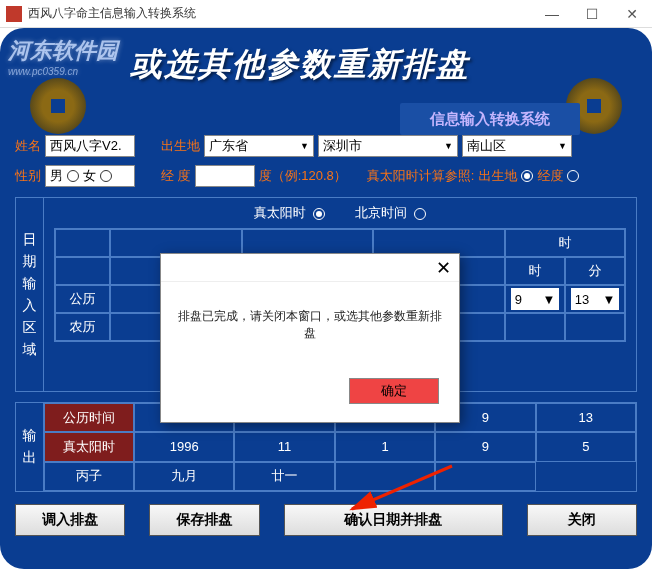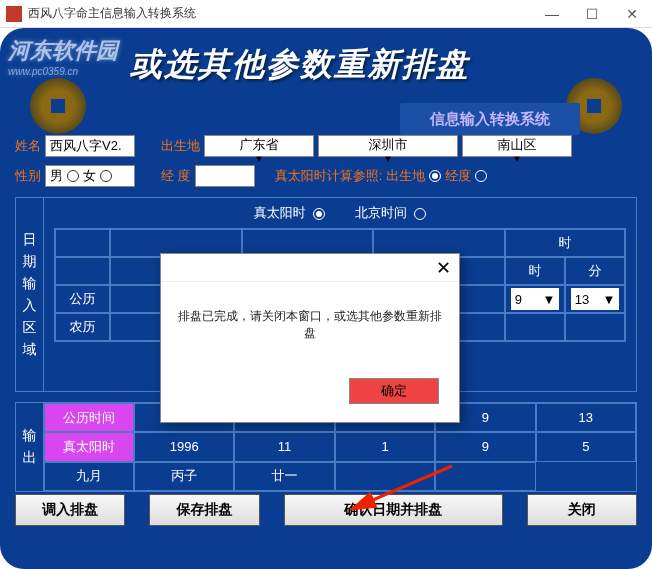--- a/index.html
+++ b/index.html
@@ -14,40 +14,40 @@
 .wm small { display: block; font-size: 10px; font-weight: normal; opacity: .8; }
 .header { height: 105px; position: relative; }
 .title { position: absolute; top: 15px; left: 130px; font-size: 32px; color: #fff; font-family: KaiTi, STKaiti, serif; font-weight: bold; text-shadow: 2px 2px 3px rgba(0,0,0,.5); letter-spacing: 2px; font-style: italic; }
 .coin { position: absolute; width: 56px; height: 56px; border-radius: 50%; background: radial-gradient(circle, #8b6914 40%, #5a4a1a 70%, #3a2f10); top: 50px; }
 .coin::after { content: ""; position: absolute; width: 14px; height: 14px; background: #0a3d91; top: 21px; left: 21px; }
 .coin.l { left: 30px; } .coin.r { right: 30px; }
 .subbtn { position: absolute; top: 75px; left: 400px; width: 180px; height: 32px; background: #1a4fa5; color: #c4b5fd; display: flex; align-items: center; justify-content: center; font-size: 15px; border-radius: 2px; font-weight: bold; }
 .row1 { display: flex; align-items: center; padding: 2px 15px; gap: 4px; font-size: 13px; }
 .lbl { color: #f97316; font-size: 13px; }
 .input-name { width: 90px; height: 22px; font-size: 13px; padding: 0 4px; background: #fff; border: 1px solid #888; }
-.combo { height: 22px; background: #fff; border: 1px solid #888; display: flex; align-items: center; justify-content: space-between; padding: 0 4px; font-size: 13px; flex-direction: column; }
+.combo { height: 22px; background: #fff; border: 1px solid #888; display: flex; align-items: center; justify-content: space-between; padding: 0 4px; font-size: 13px; }
 .combo .arr { font-size: 9px; }
 .radio { width: 12px; height: 12px; border-radius: 50%; border: 1px solid #fff; display: inline-block; vertical-align: middle; position: relative; }
 .radio.on::after { content: ""; position: absolute; width: 6px; height: 6px; background: #fff; border-radius: 50%; top: 2px; left: 2px; }
 .mainbox { margin: 8px 15px 0; border: 1px solid #4a7cc5; display: flex; height: 195px; }
 .sidelbl { width: 28px; background: #0a3d91; color: #fff; display: flex; flex-direction: column; align-items: center; justify-content: center; font-size: 14px; border-right: 1px solid #4a7cc5; }
 .sidelbl span { margin: 2px 0; }
 .datearea { flex: 1; position: relative; padding: 6px 10px; }
 .timerow { display: flex; align-items: center; justify-content: center; gap: 30px; color: #fff; font-size: 13px; margin-bottom: 6px; }
 .tbl { display: grid; grid-template-columns: 55px 1fr 1fr 1fr 60px 60px; border: 1px solid #4a7cc5; }
 .tbl > div { border: 1px solid #4a7cc5; color: #fff; font-size: 13px; text-align: center; padding: 4px 2px; height: 28px; display: flex; align-items: center; justify-content: center; }
 .tbl .hdr2 { grid-column: 5 / 7; }
 .cbx { width: 90%; height: 22px; background: #fff; color: #000; display: flex; align-items: center; justify-content: space-between; padding: 0 4px; font-size: 13px; }
 .emptycell { background: #0a3d91; }
 .radrow { display: flex; align-items: center; justify-content: center; gap: 50px; color: #fff; margin-top: 4px; }
 .outbox { margin: 10px 15px 0; border: 1px solid #4a7cc5; display: flex; height: 90px; }
 .outtbl { flex: 1; display: grid; grid-template-columns: 90px 1fr 1fr 1fr 1fr 1fr; }
 .outtbl > div { border: 1px solid #4a7cc5; color: #fff; font-size: 13px; text-align: center; display: flex; align-items: center; justify-content: center; }
-.outtbl .lh { background: #d946ef; }
-.btnbar { display: flex; gap: 24px; padding: 2px 15px; }
+.outtbl .lh { background: #7f1d1d; }
+.btnbar { display: flex; gap: 24px; padding: 12px 15px; }
 .btnbar button { flex: 1; height: 32px; background: linear-gradient(#f8f8f8,#ddd); border: 1px solid #555; font-size: 14px; font-weight: bold; }
 .btnbar button.wide { flex: 2; }
 .dialog { position: absolute; top: 225px; left: 160px; width: 300px; height: 170px; background: #fff; border: 1px solid #888; box-shadow: 3px 3px 12px rgba(0,0,0,.4); z-index: 100; }
 .dlg-hdr { height: 28px; display: flex; justify-content: flex-end; align-items: center; padding: 0 8px; border-bottom: 1px solid #eee; }
 .dlg-x { font-size: 18px; cursor: pointer; }
 .dlg-body { padding: 26px 16px; font-size: 12px; color: #222; text-align: center; }
 .dlg-ft { display: flex; justify-content: flex-end; padding: 10px 20px; }
 .dlg-ft button { width: 90px; height: 26px; border: 1px solid #888; background: #ef4444; font-size: 13px; }
 .arrow { position: absolute; bottom: 55px; right: 190px; z-index: 50; pointer-events: none; }
 </style>
@@ -99,20 +99,21 @@
     <span class="lbl">性别</span>
     <div style="width:90px;background:#fff;height:22px;border:1px solid #888;display:flex;align-items:center;gap:4px;padding:0 4px;font-size:13px">
       <span>男</span>
         <span class="radio on" style="border-color:#333"></span>
       <span>女</span>
         <span class="radio" style="border-color:#333"></span>
     </div>
     <span style="width:18px"></span>
     <span class="lbl">经 度</span>
     <input class="input-name" style="width: 60px;">
+    <span class="lbl">度（例:120.8）</span>
     <span style="width:12px"></span>
     <span class="lbl">真太阳时计算参照:</span>
     <span class="lbl">出生地</span>
       <span class="radio on"></span>
     <span class="lbl">经度</span>
       <span class="radio"></span>
   </div>
 
   <div class="mainbox">
     <div class="sidelbl">
@@ -183,22 +184,22 @@
         <div>11</div>
         <div>1</div>
         <div>9</div>
         <div>13</div>
       <div class="lh">真太阳时</div>
         <div>1996</div>
         <div>11</div>
         <div>1</div>
         <div>9</div>
         <div>5</div>
+        <div>丙子</div>
         <div>九月</div>
-        <div>丙子</div>
         <div>廿一</div>
         <div></div>
         <div></div>
     </div>
   </div>
 
   <div class="btnbar">
     <button>调入排盘</button>
     <button>保存排盘</button>
     <button class="wide">确认日期并排盘</button>

